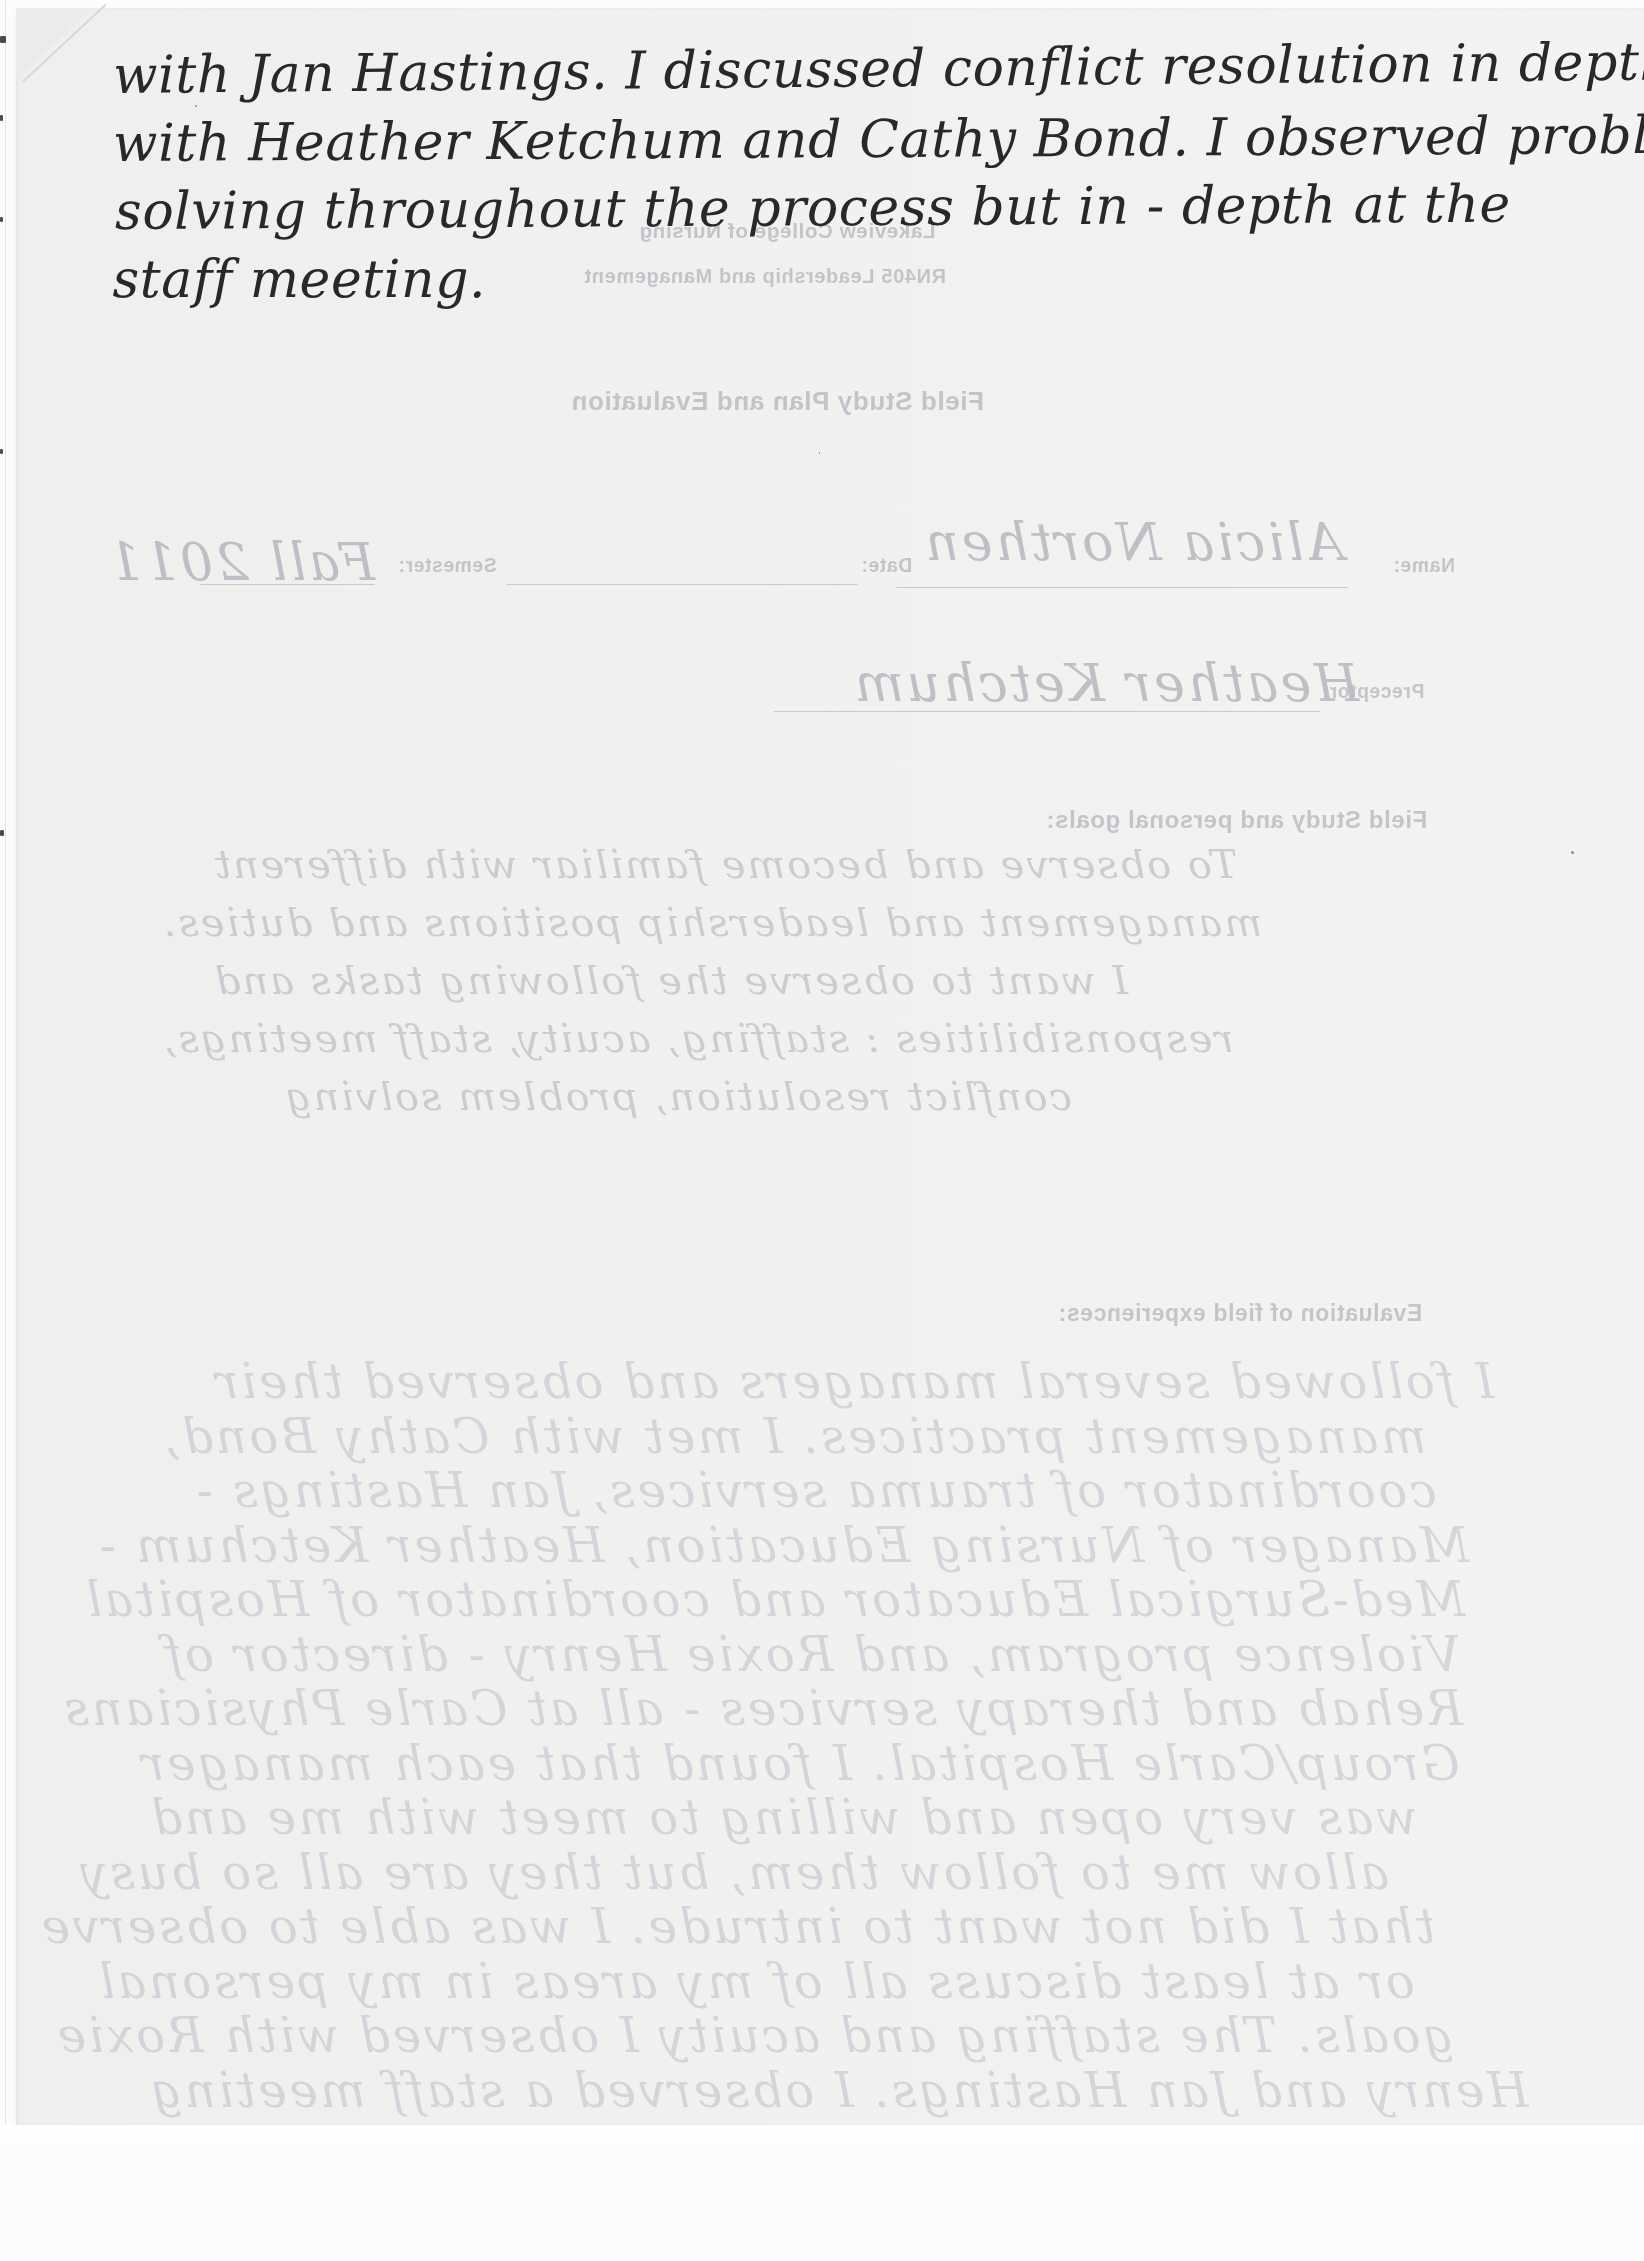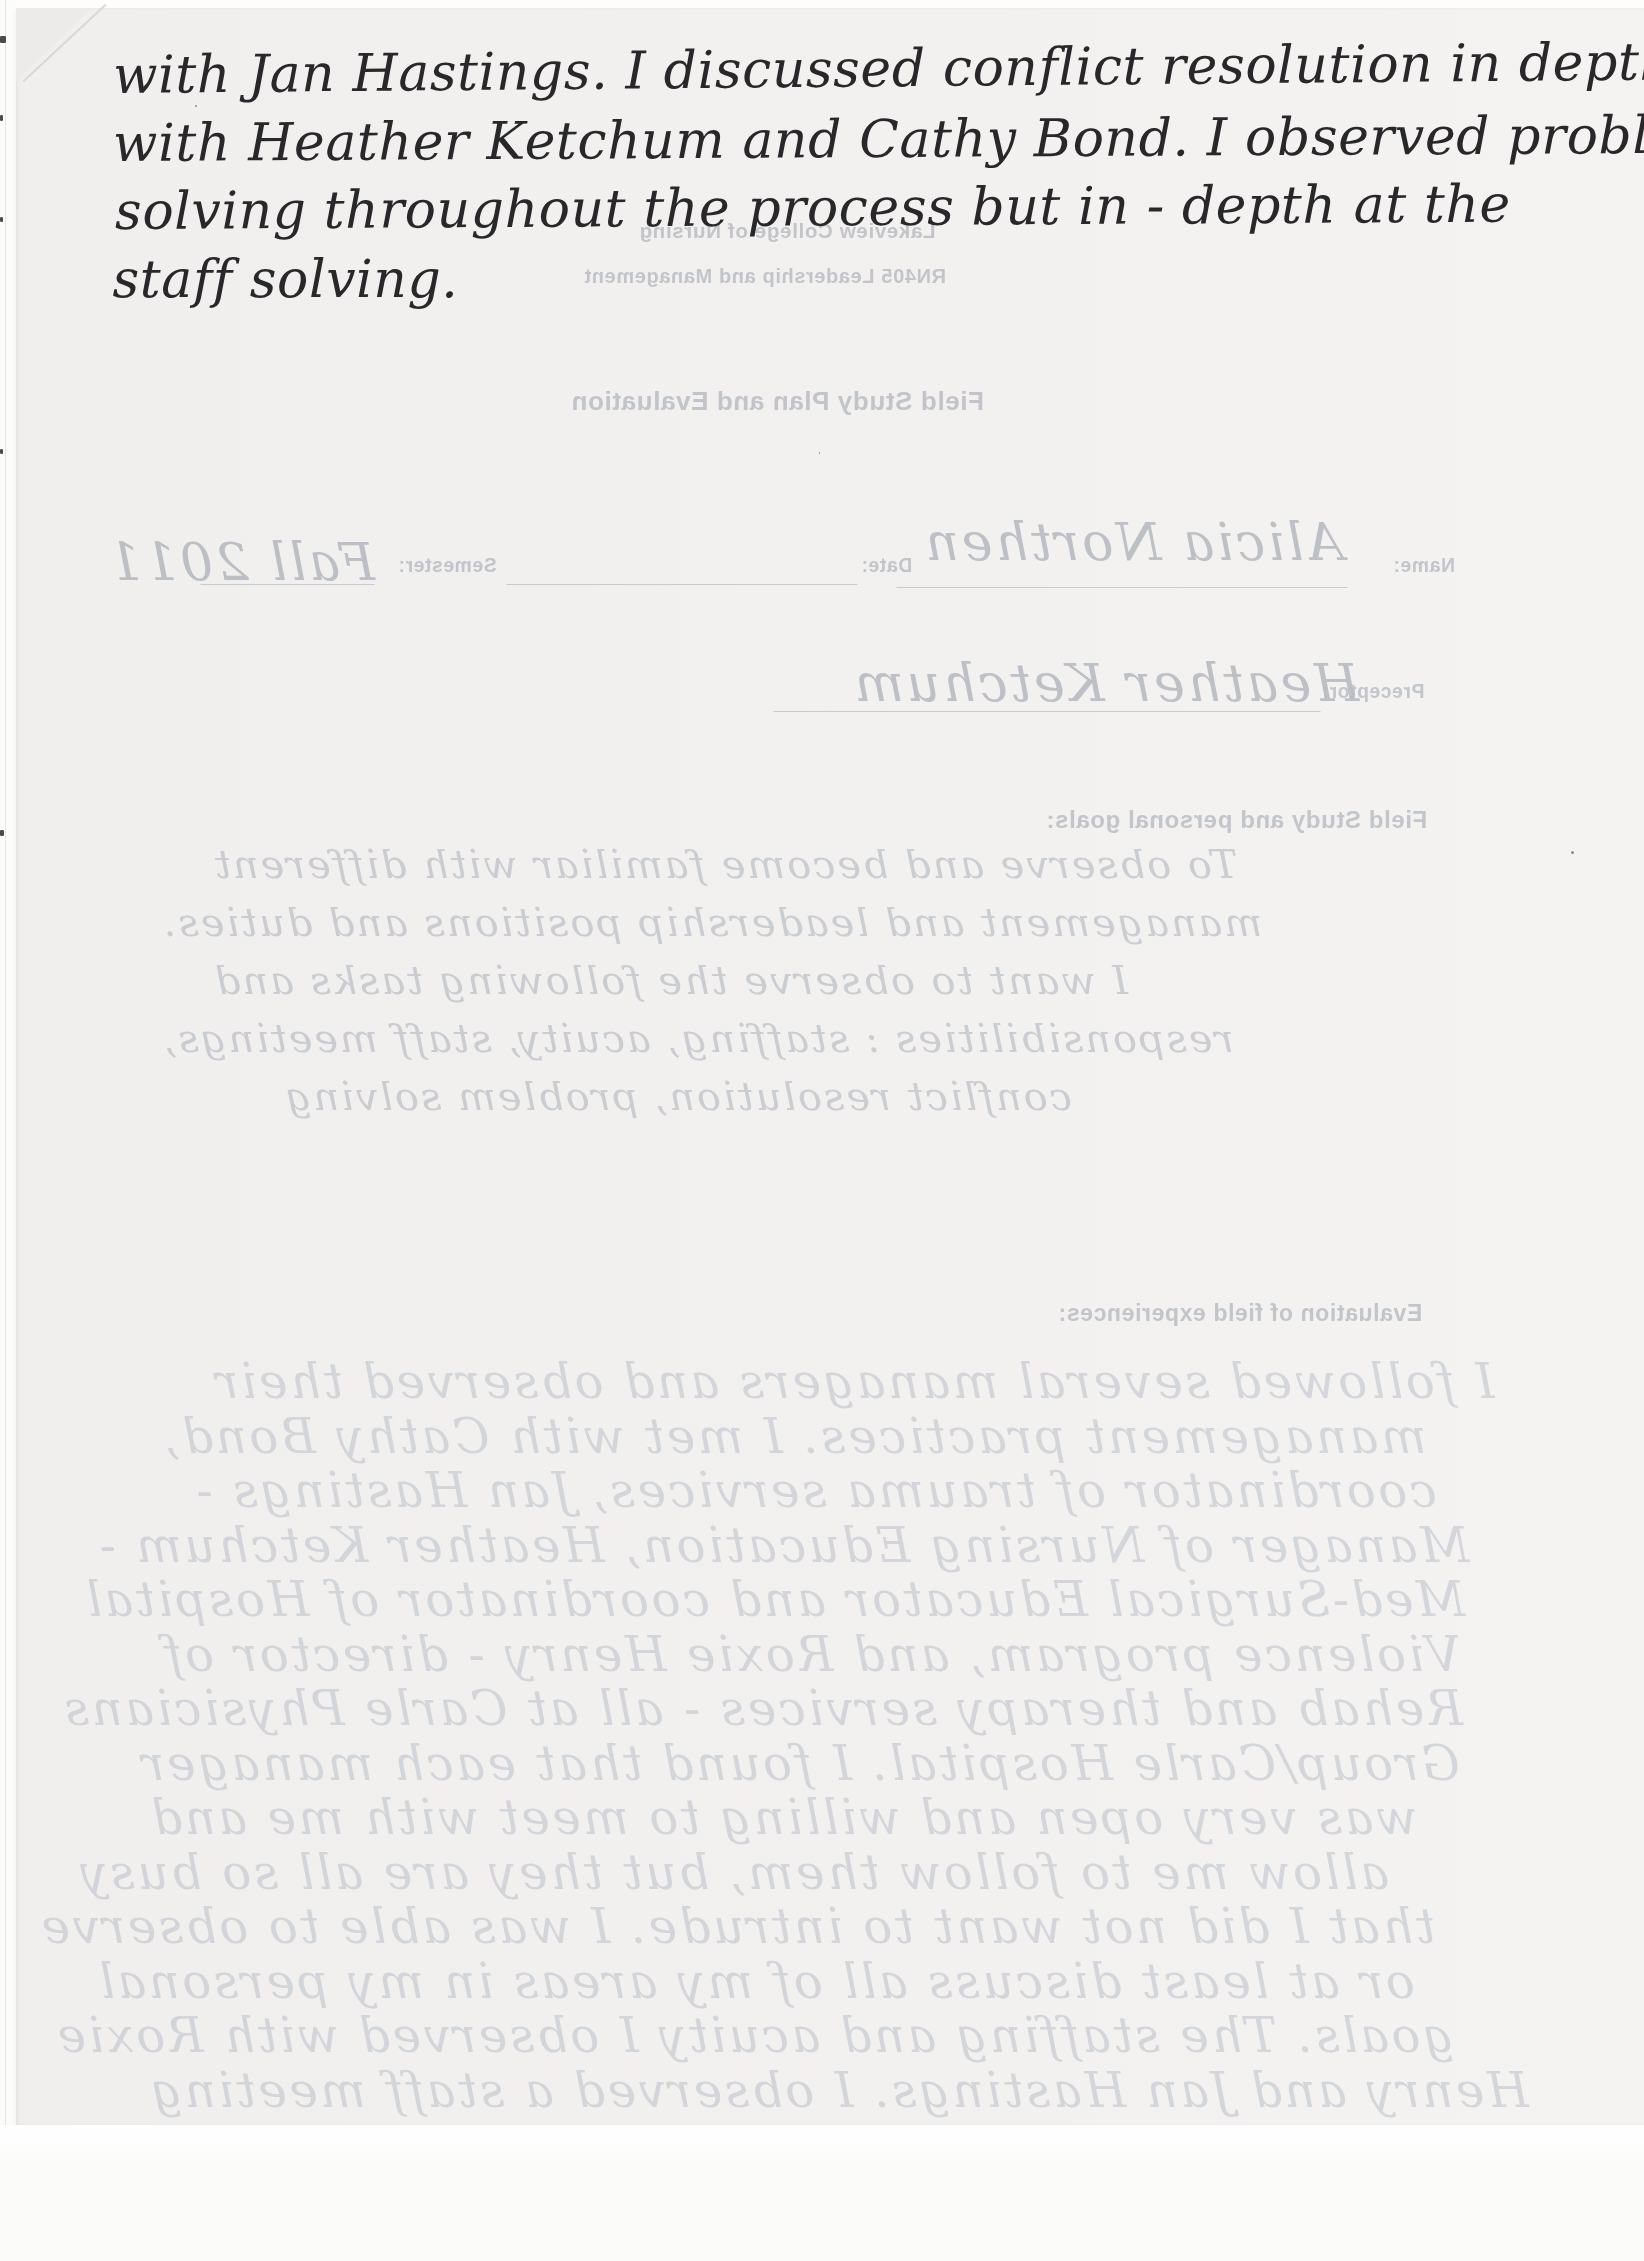--- a/index.html
+++ b/index.html
@@ -128,21 +128,21 @@
       <div class="pencil-soft" style="right:23px;top:1890px;font-size:48px;letter-spacing:2.6px;">that I did not want to intrude. I was able to observe</div>
       <div class="pencil-soft" style="right:81px;top:1945px;font-size:48px;letter-spacing:2.6px;">or at least discuss all of my areas in my personal</div>
       <div class="pencil-soft" style="right:39px;top:1999px;font-size:48px;letter-spacing:2.6px;">goals. The staffing and acuity I observed with Roxie</div>
       <div class="pencil-soft" style="right:133px;top:2054px;font-size:48px;letter-spacing:2.6px;">Henry and Jan Hastings. I observed a staff meeting</div>
     </div>
 
     <div class="ink">
       <div class="ink-line" style="left:97px;top:37px;transform:rotate(-0.5deg);">with Jan Hastings. I discussed conflict resolution in depth</div>
       <div class="ink-line" style="left:97px;top:105px;transform:rotate(-0.3deg);">with Heather Ketchum and Cathy Bond. I observed problem</div>
       <div class="ink-line" style="left:99px;top:173px;transform:rotate(-0.3deg);">solving throughout the process but in - depth at the</div>
-      <div class="ink-line" style="left:97px;top:241px;">staff solving.</div>
+      <div class="ink-line" style="left:97px;top:241px;">staff meeting.</div>
     </div>
 
     <div class="speck" style="left:1555px;top:843px;width:3.2px;height:3.2px;"></div>
     <div class="speck" style="left:179px;top:97px;width:2.6px;height:2.6px;"></div>
     <div class="speck" style="left:803px;top:444px;width:1.9px;height:1.9px;"></div>
   </div>
 
   <div class="bottom-strip"></div>
 </div>
 

